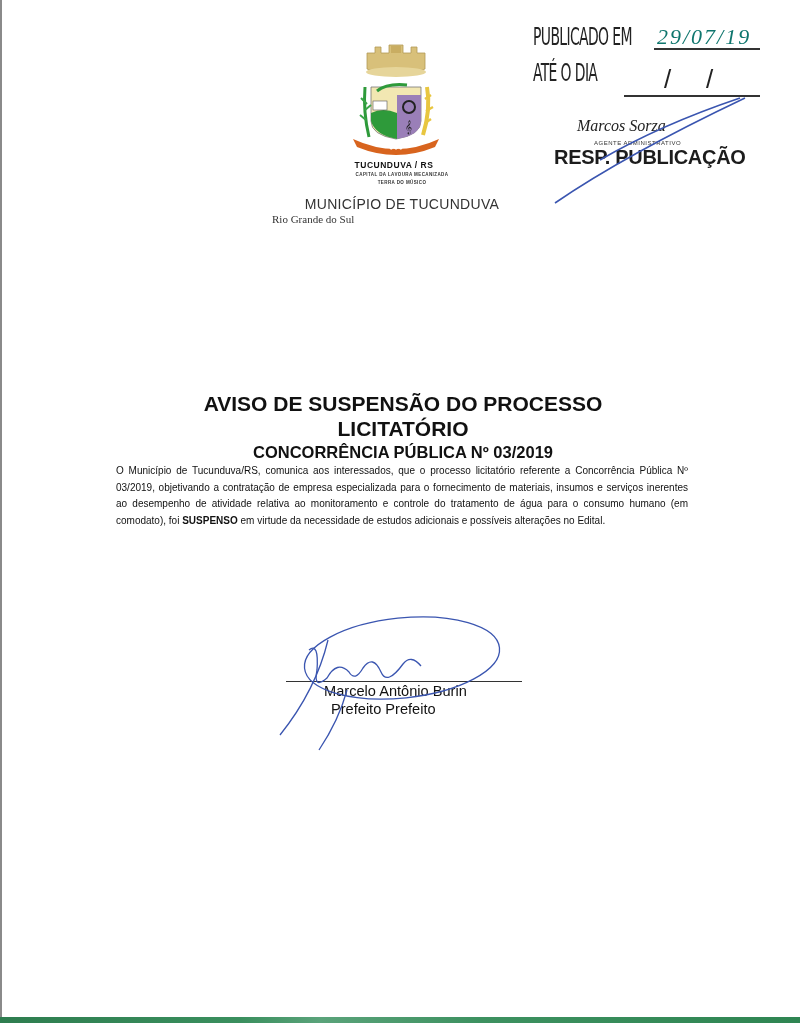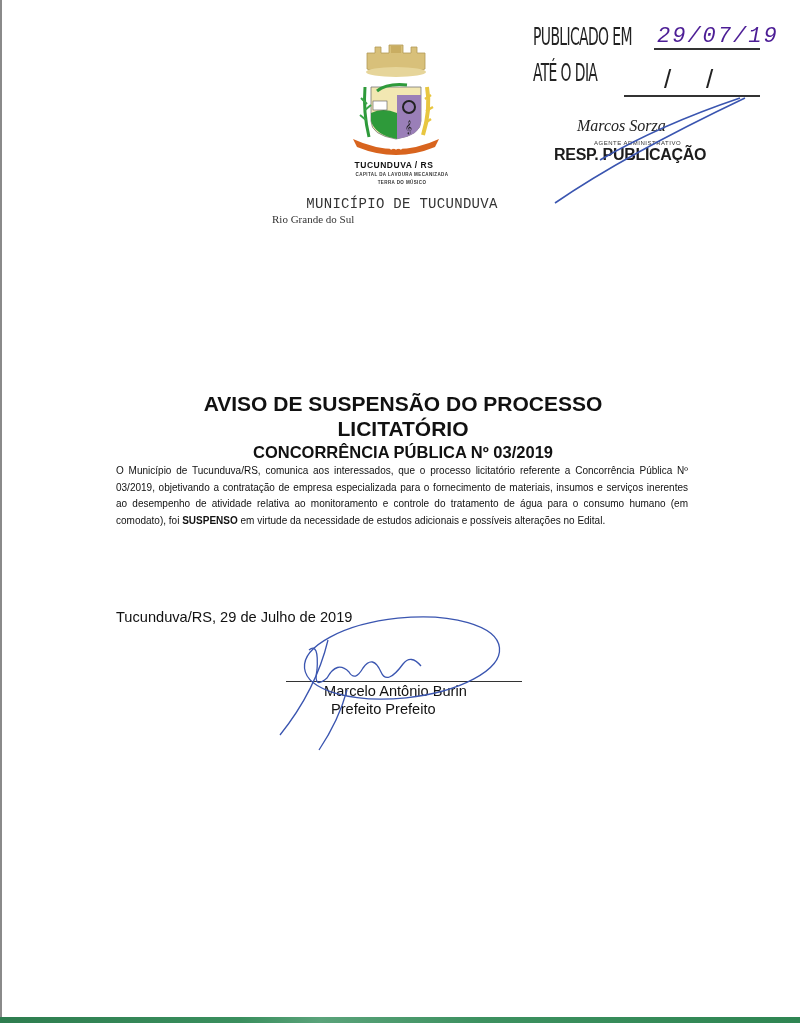--- a/index.html
+++ b/index.html
@@ -12,37 +12,37 @@
     background: linear-gradient(90deg, #2e7d4f 0%, #3a8f5e 30%, #5aa37a 40%, #3d9160 60%, #2f8552 100%); }
   .page { position: absolute; left: 2px; top: 0; width: 798px; height: 1017px; }
 
   
   .crest { position: absolute; left: 345px; top: 43px; width: 98px; height: 112px; }
   .lh-city { position: absolute; left: 292px; width: 200px; top: 160px; text-align: center;
     font-weight: bold; font-size: 8.5px; letter-spacing: 0.5px; }
   .lh-motto1 { position: absolute; left: 300px; width: 200px; top: 172px; text-align: center; font-size: 4.5px; font-weight: bold; letter-spacing: 0.4px; color: #333; }
   .lh-motto2 { position: absolute; left: 300px; width: 200px; top: 180px; text-align: center; font-size: 4.5px; font-weight: bold; letter-spacing: 0.4px; color: #333; }
   .lh-muni { position: absolute; left: 270px; width: 260px; top: 196px; text-align: center;
-    font-family: Liberation Mono, monospace; font-size: 14px; color: #333; letter-spacing: 0.3px; }
+    font-family: Liberation Sans, sans-serif; font-size: 14px; color: #333; letter-spacing: 0.3px; }
   .lh-state { position: absolute; left: 270px; width: 260px; top: 213px; text-align: left;
     font-family: "Liberation Serif", serif; font-size: 11px; color: #333; }
 
   
   .stamp-line { position: absolute; font-family: "DejaVu Sans", sans-serif; font-stretch: condensed;
     font-size: 25px; color: #222; transform: scaleX(0.62); transform-origin: left top; letter-spacing: -1px; }
   .stamp-published { left: 531px; top: 22px; }
   .stamp-until { left: 531px; top: 58px; }
-  .hand-date { position: absolute; left: 655px; top: 24px; font-family: Liberation Mono, monospace;
-    font-style: italic; font-size: 22px; color: #4c1d95; letter-spacing: 2px; }
+  .hand-date { position: absolute; left: 655px; top: 24px; font-family: Liberation Serif, serif;
+    font-style: italic; font-size: 22px; color: #0f766e; letter-spacing: 2px; }
   .stamp-rule { position: absolute; height: 2px; background: #333; }
   .slash { position: absolute; font-size: 26px; color: #222; font-family: "Liberation Sans", sans-serif; }
   .stamp-name { position: absolute; left: 575px; top: 117px; font-family: "Liberation Serif", serif;
     font-style: italic; font-size: 16px; color: #222; }
   .stamp-role { position: absolute; left: 592px; top: 140px; font-size: 6px; color: #333; letter-spacing: 0.5px; }
-  .stamp-resp { position: absolute; left: 552px; top: 146px; font-size: 16px; font-weight: bold; color: #1c1c1c; letter-spacing: -0.3px; }
+  .stamp-resp { position: absolute; left: 552px; top: 146px; font-size: 20px; font-weight: bold; color: #1c1c1c; letter-spacing: -0.3px; }
 
   
   .title1 { position: absolute; left: 2px; width: 798px; top: 392px; text-align: center; font-weight: bold; font-size: 21px; }
   .title2 { position: absolute; left: 2px; width: 798px; top: 417px; text-align: center; font-weight: bold; font-size: 21px; }
   .title3 { position: absolute; left: 2px; width: 798px; top: 443px; text-align: center; font-weight: bold; font-size: 16.5px; }
 
   .body-text { position: absolute; left: 114px; top: 463px; width: 572px; font-size: 10px; line-height: 16.6px; text-align: justify; }
   .place-date { position: absolute; left: 114px; top: 609px; font-size: 14.6px; }
   .sig-rule { position: absolute; left: 284px; top: 681px; width: 236px; height: 1px; background: #333; }
   .signer-name { position: absolute; left: 322px; top: 683px; font-size: 14.6px; }
@@ -95,21 +95,20 @@
   <div class="stamp-name">Marcos Sorza</div>
   <div class="stamp-role">AGENTE ADMINISTRATIVO</div>
   <div class="stamp-resp">RESP. PUBLICAÇÃO</div>
 
   <div class="title1">AVISO DE SUSPENSÃO DO PROCESSO</div>
   <div class="title2">LICITATÓRIO</div>
   <div class="title3">CONCORRÊNCIA PÚBLICA Nº 03/2019</div>
 
   <div class="body-text"><span>O Município de Tucunduva/RS, comunica aos interessados, que o processo licitatório referente a Concorrência Pública Nº 03/2019, objetivando a contratação de empresa especializada para o fornecimento de materiais, insumos e serviços inerentes ao desempenho de atividade relativa ao monitoramento e controle do tratamento de água para o consumo humano (em comodato), foi </span><b>SUSPENSO</b><span> em virtude da necessidade de estudos adicionais e possíveis alterações no Edital.</span></div>
 
-  <div class="place-date">Tucunduva/RS, 29 de Julho de 2019</div>
   <div class="sig-rule"></div>
   <div class="signer-name">Marcelo Antônio Burin</div>
   <div class="signer-role">Prefeito Prefeito</div>
 
   <svg class="overlay" width="798" height="1017">
     <g fill="none" stroke="#3a55b0" stroke-width="1.6">
       <path d="M553 203 q70 -48 190 -105"></path>
       <path d="M598 160 q60 -35 140 -62"></path>
     </g>
     <g fill="none" stroke="#3a55b0" stroke-width="1.3">

